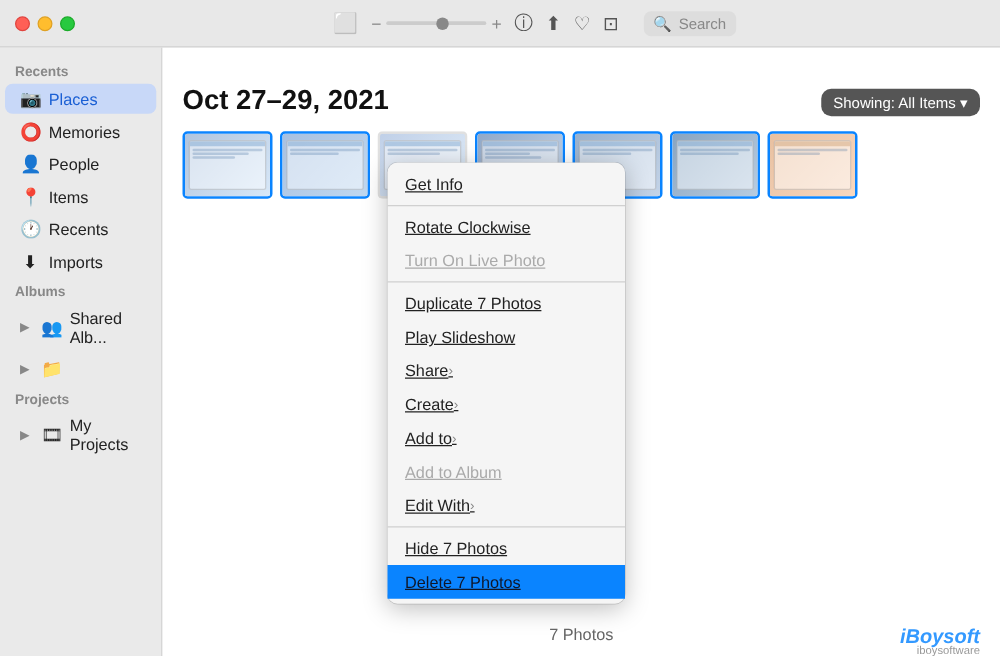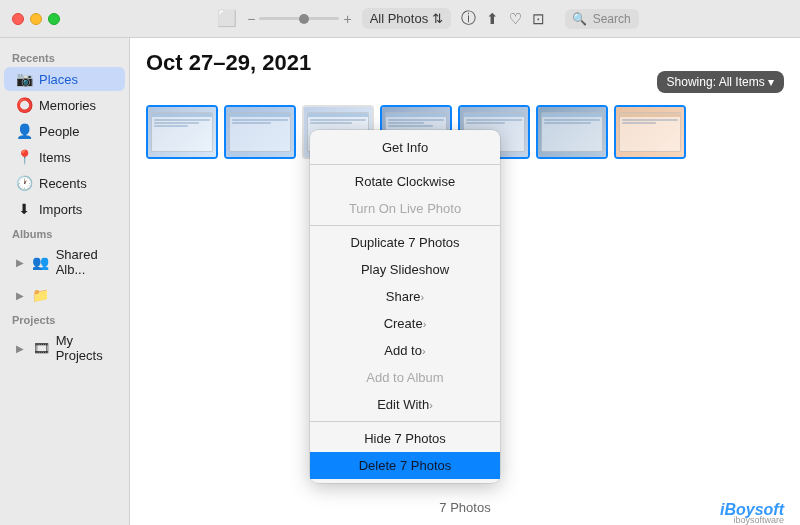--- a/index.html
+++ b/index.html
@@ -161,21 +161,21 @@
     .main-content {
       flex: 1;
       display: flex;
       flex-direction: column;
       background: #fff;
       position: relative;
     }
 
     .main-header {
       display: flex;
-      align-items: flex-start;
+      align-items: flex-end;
       justify-content: space-between;
       padding: 12px 16px 8px 16px;
     }
     .main-title {
       font-size: 22px;
       font-weight: 700;
       color: #111;
     }
     .showing-btn {
       background: #555;
@@ -295,22 +295,23 @@
       box-shadow: 0 4px 20px rgba(0,0,0,0.25), 0 0 0 0.5px rgba(0,0,0,0.15);
       padding: 4px 0;
       z-index: 100;
     }
     .menu-item {
       padding: 6px 14px;
       font-size: 13px;
       color: #222;
       display: flex;
       align-items: center;
-      justify-content: center;
+      justify-content: flex-start;
       cursor: pointer;
+      text-decoration: underline;
     }
     .menu-item.highlighted {
       background: #0a84ff;
       color: #0f172a;
     }
     .menu-item.disabled {
       color: #aaa;
       cursor: default;
     }
     .menu-separator {
@@ -339,24 +340,20 @@
   </div>
   <div class="titlebar-center">
     <span class="titlebar-icon">⬜</span>
     <div class="zoom-control">
       <span class="zoom-minus">−</span>
       <div class="zoom-slider">
         <div class="zoom-slider-thumb"></div>
       </div>
       <span class="zoom-plus">+</span>
     </div>
-    <div class="titlebar-dropdown">
-      <span>All Photos</span>
-      <span>⇅</span>
-    </div>
     <div class="titlebar-actions">
       <span class="titlebar-action-icon">ⓘ</span>
       <span class="titlebar-action-icon">⬆</span>
       <span class="titlebar-action-icon">♡</span>
       <span class="titlebar-action-icon">⊡</span>
     </div>
     <div class="search-box">
       <span>🔍</span>
       <span>Search</span>
     </div>

